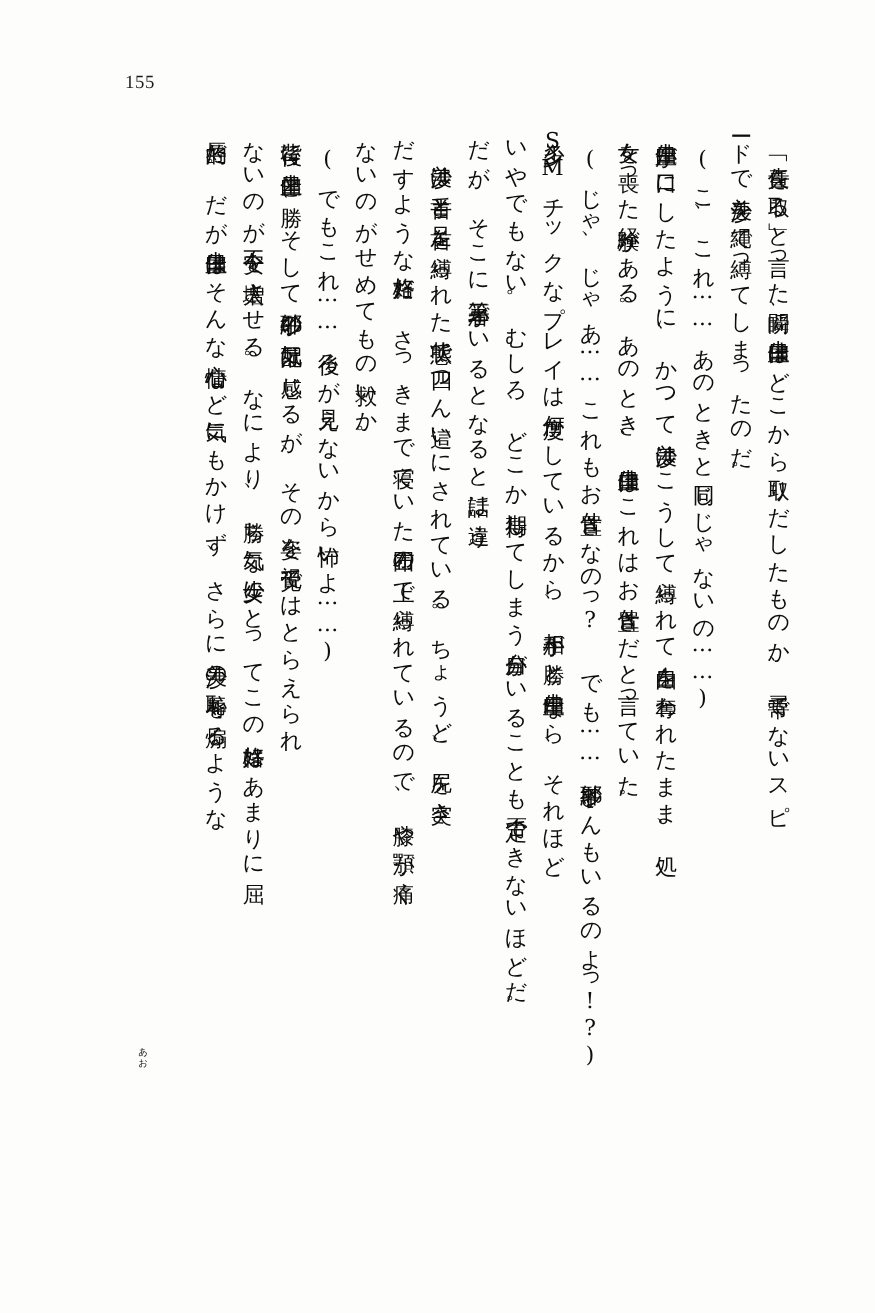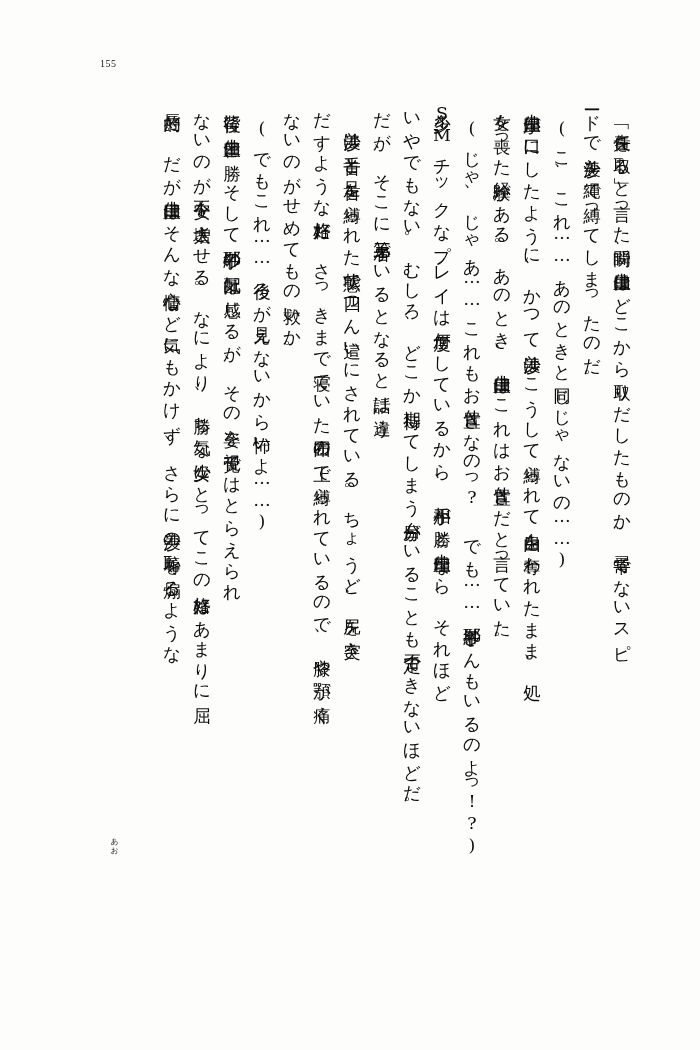--- a/index.html
+++ b/index.html
@@ -20,21 +20,21 @@
     left: 0;
     top: 0;
     width: 700px;
     height: 1050px;
     background: #fdfdfc;
   }
   .page-number {
     position: absolute;
     left: 100px;
     top: 58px;
-    font-size: 10px;
+    font-size: 15px;
     letter-spacing: 0.5px;
     color: #1a1a1a;
     font-family: "Liberation Serif", "DejaVu Serif", serif;
   }
   .text-block {
     position: absolute;
     top: 100px;
     left: 60px;
     width: 570px;
     height: 880px;

